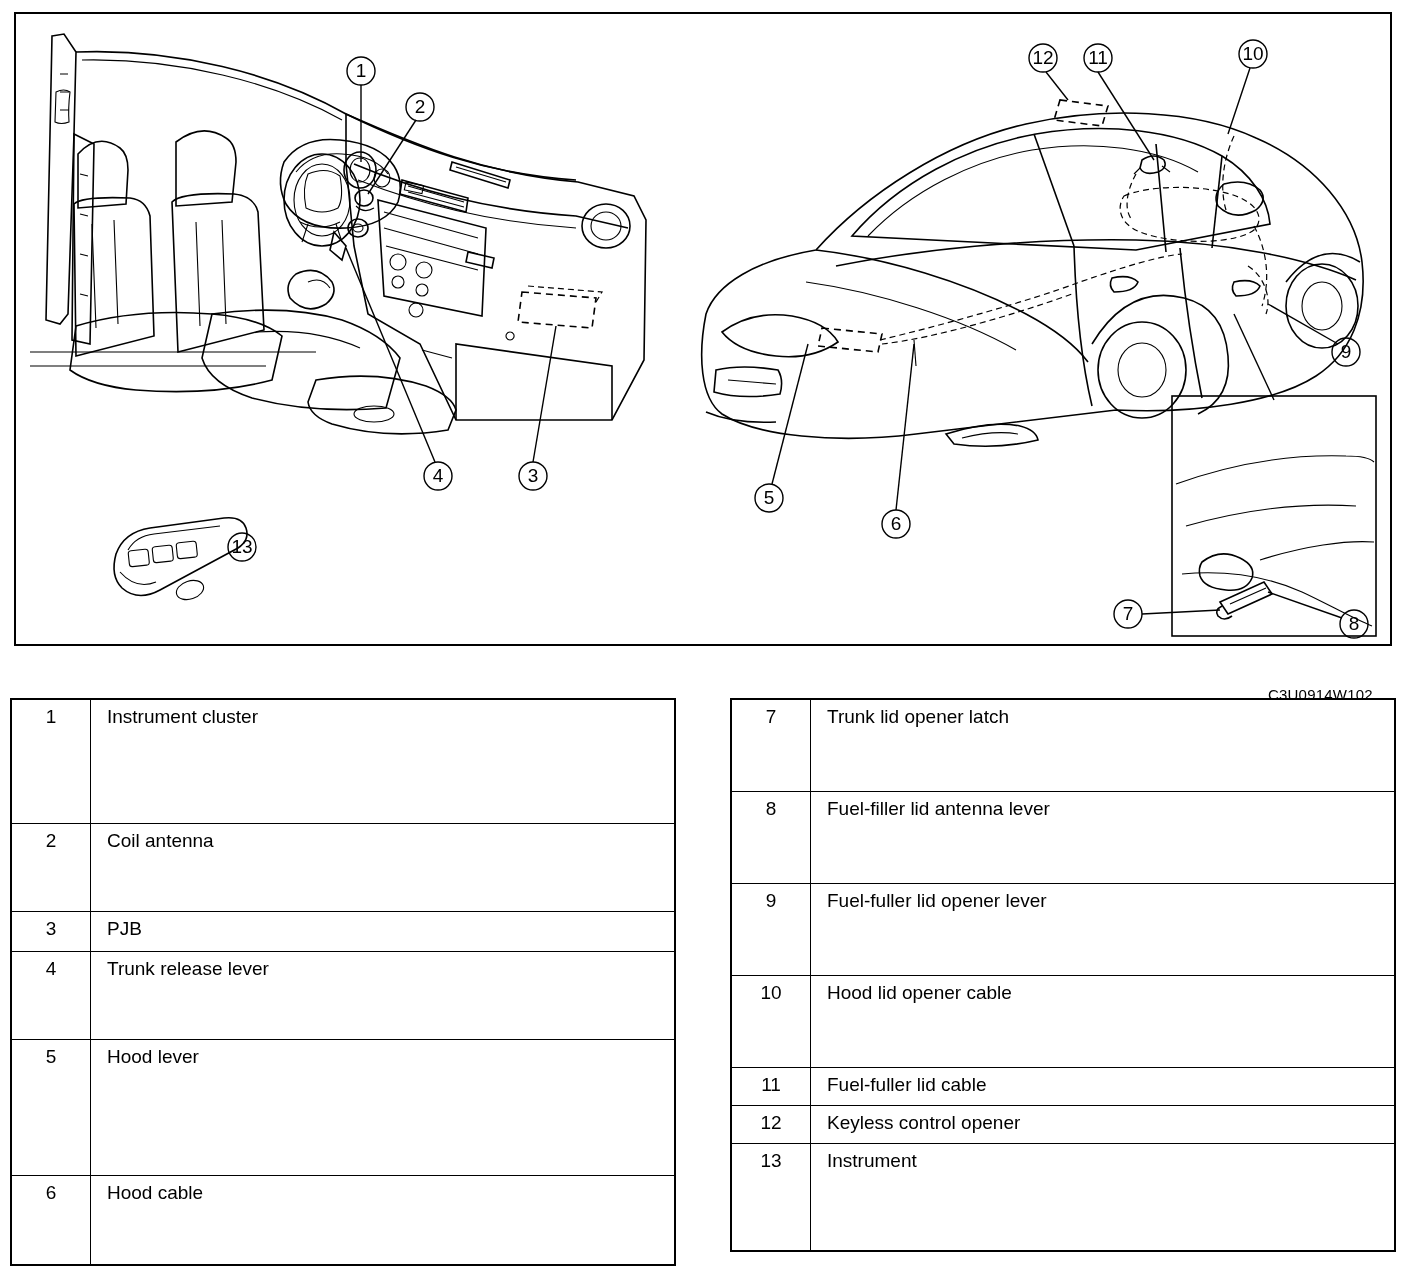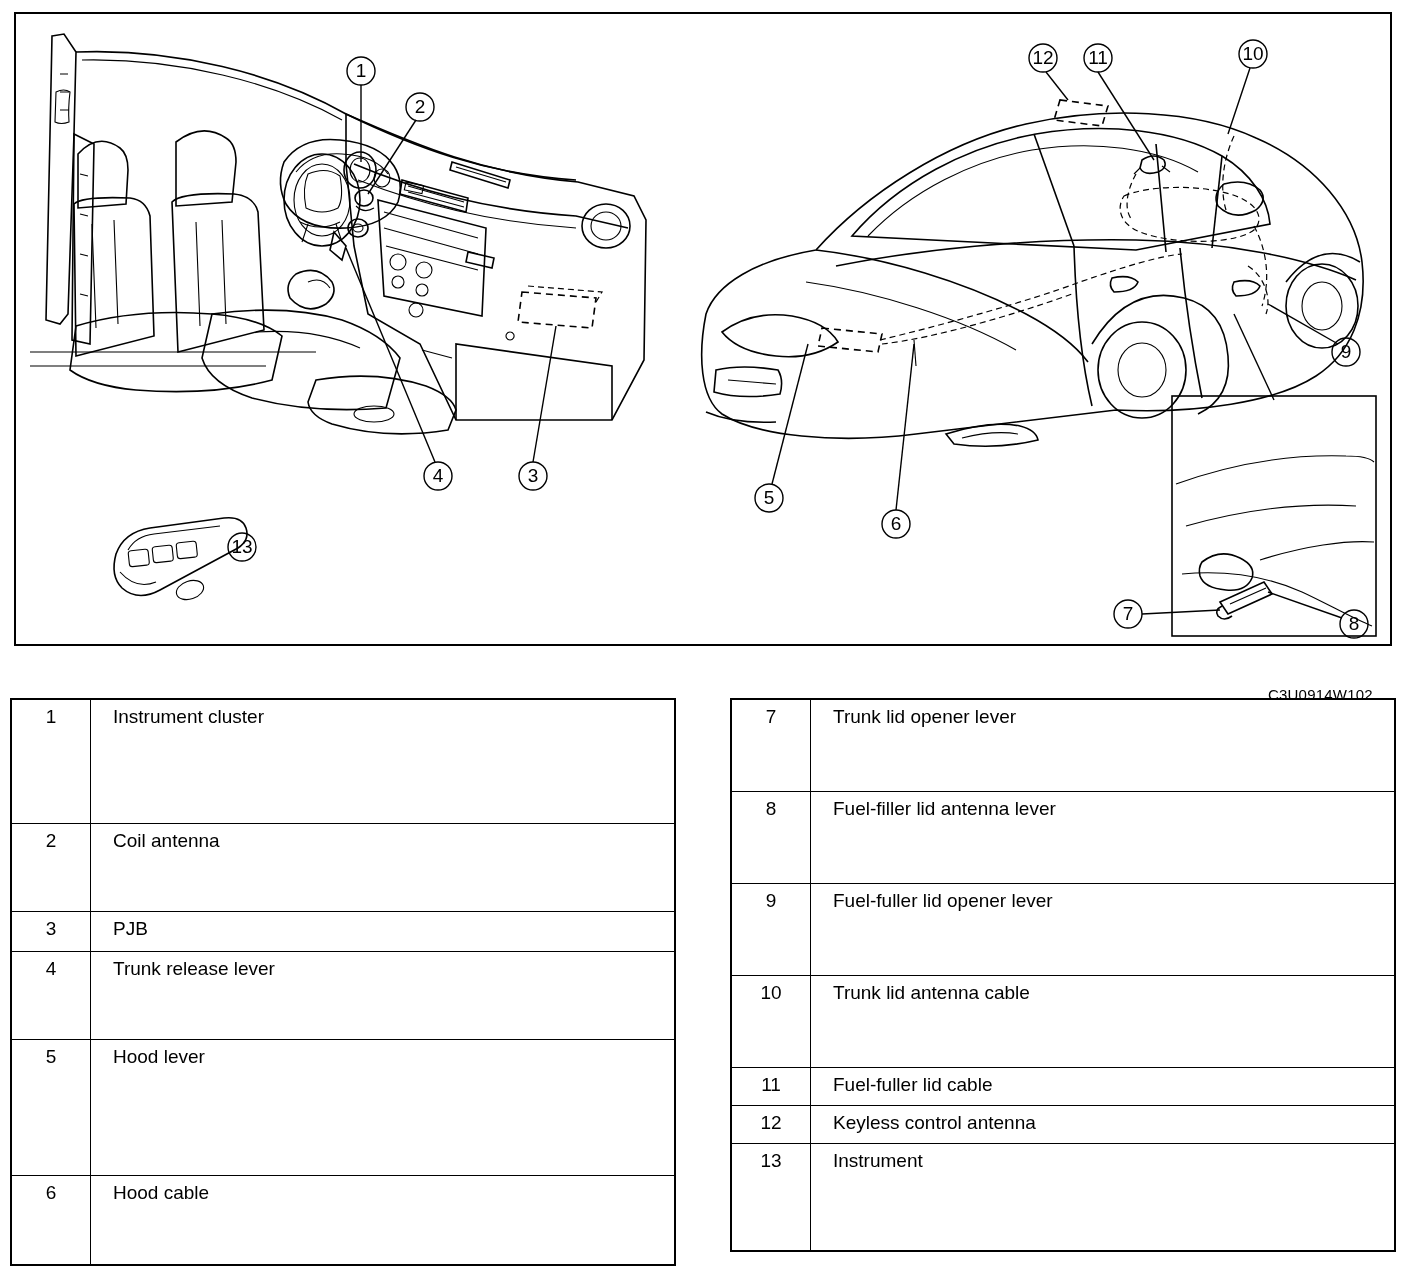--- a/index.html
+++ b/index.html
@@ -67,21 +67,21 @@
     padding: 6px 8px 0 8px;
     font-family: "Liberation Sans", sans-serif;
   }
   .legend-table td.num {
     width: 78px;
     text-align: center;
     padding-left: 0;
     padding-right: 0;
   }
   .legend-table td.lbl {
-    padding-left: 22px;
+    padding-left: 16px;
   }
 
   
   .callout-num {
     font-family: "Liberation Sans", sans-serif;
     font-size: 19px;
     text-anchor: middle;
     dominant-baseline: middle;
     fill: #000;
   }
@@ -351,40 +351,40 @@
       <td class="num">6</td>
       <td class="lbl">Hood cable</td>
     </tr>
   </tbody>
 </table>
 
 <table id="legend-right" class="legend-table">
   <tbody>
     <tr style="height:92px">
       <td class="num">7</td>
-      <td class="lbl">Trunk lid opener lever</td>
+      <td class="lbl">Trunk lid opener latch</td>
     </tr>
     <tr style="height:92px">
       <td class="num">8</td>
       <td class="lbl">Fuel-filler lid antenna lever</td>
     </tr>
     <tr style="height:92px">
       <td class="num">9</td>
       <td class="lbl">Fuel-fuller lid opener lever</td>
     </tr>
     <tr style="height:92px">
       <td class="num">10</td>
-      <td class="lbl">Trunk lid antenna cable</td>
+      <td class="lbl">Hood lid opener cable</td>
     </tr>
     <tr style="height:38px">
       <td class="num">11</td>
       <td class="lbl">Fuel-fuller lid cable</td>
     </tr>
     <tr style="height:38px">
       <td class="num">12</td>
-      <td class="lbl">Keyless control antenna</td>
+      <td class="lbl">Keyless control opener</td>
     </tr>
     <tr style="height:108px">
       <td class="num">13</td>
       <td class="lbl">Instrument</td>
     </tr>
   </tbody>
 </table>
 
 </body></html>

